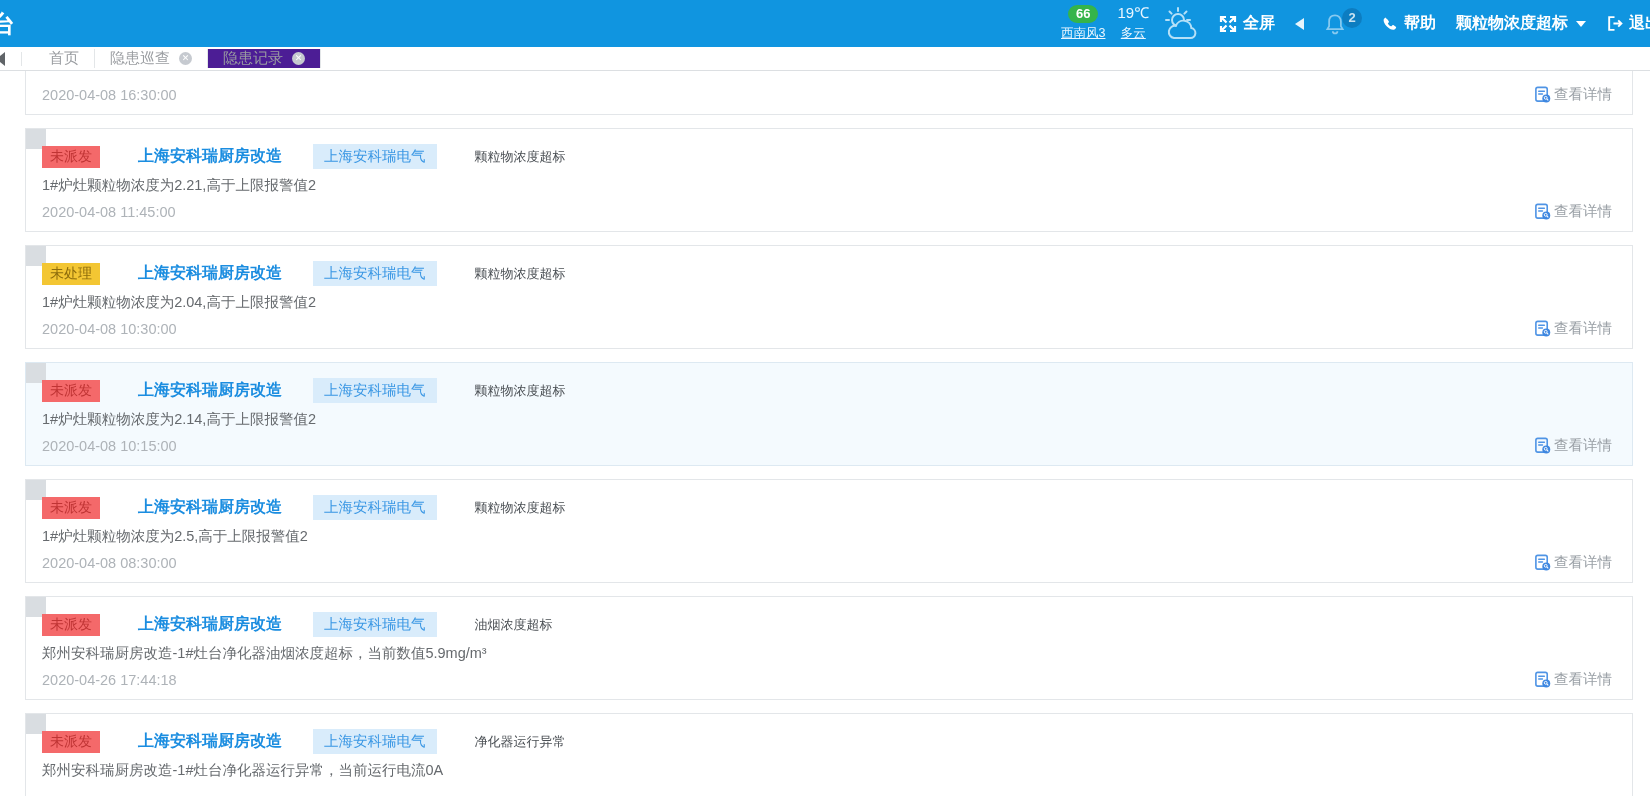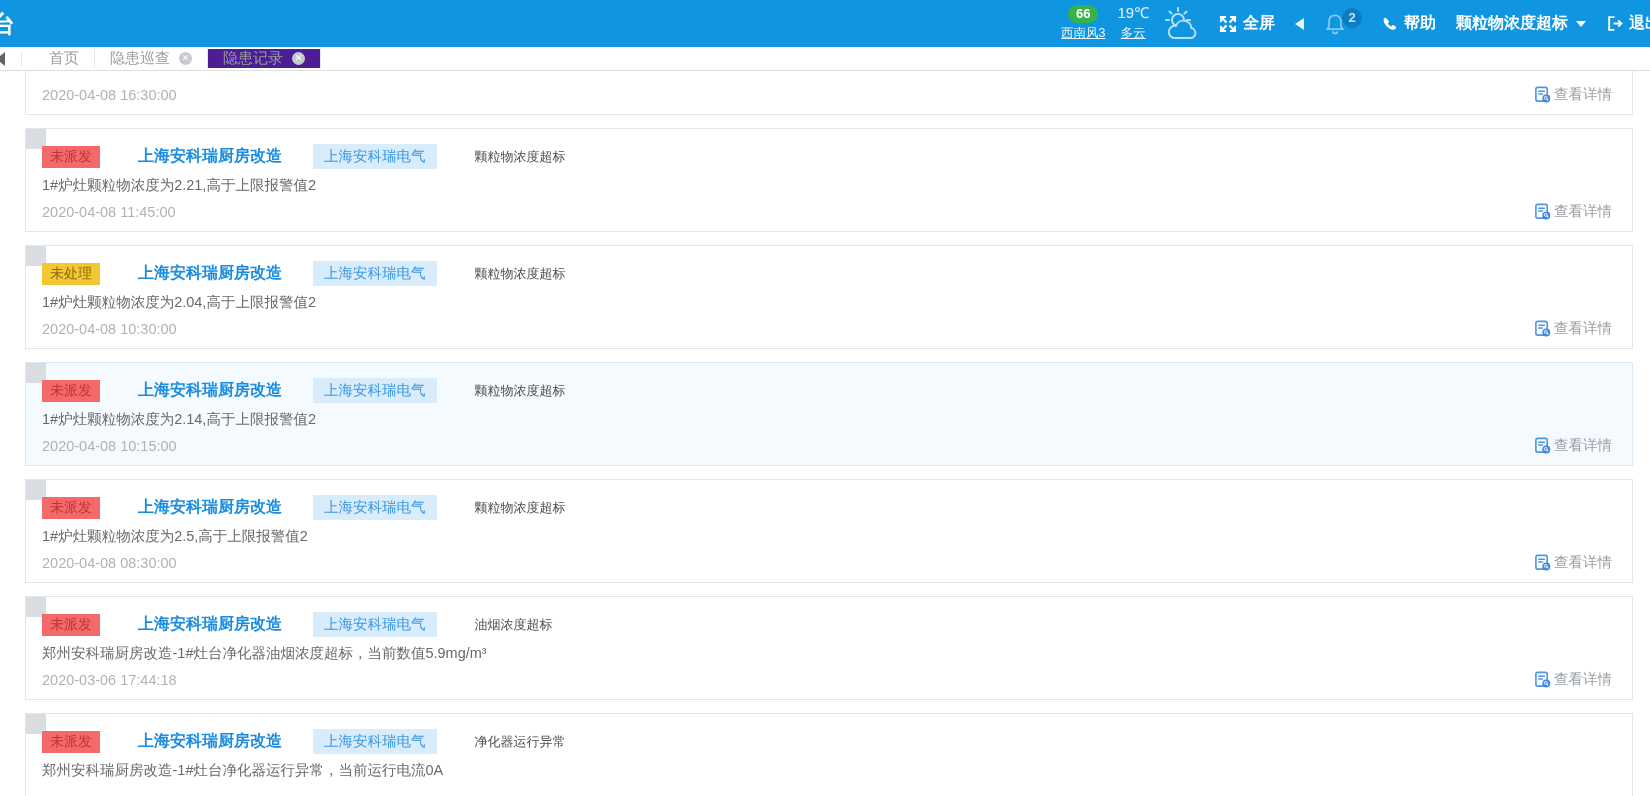--- a/index.html
+++ b/index.html
@@ -287,21 +287,21 @@
     <div class="card">
     <span class="corner"></span>
     <div class="row1">
       <span class="status red">未派发</span>
       <span class="site">上海安科瑞厨房改造</span>
       <span class="company">上海安科瑞电气</span>
       <span class="category">油烟浓度超标</span>
     </div>
     <div class="desc">郑州安科瑞厨房改造-1#灶台净化器油烟浓度超标，当前数值5.9mg/m³</div>
     <div class="timerow">
-      <span class="time">2020-03-06 17:44:18</span>
+      <span class="time">2020-04-26 17:44:18</span>
       <span class="details">
         <span class="icon">
           <svg width="17" height="17" viewBox="0 0 18 18" fill="none">
             <rect x="2" y="1.5" width="12" height="14.5" rx="2" stroke="#4f94e5" stroke-width="1.7"></rect>
             <path d="M5 5.5 h6 M5 8.5 h4" stroke="#4f94e5" stroke-width="1.5" stroke-linecap="round"></path>
             <circle cx="13" cy="13.2" r="4.2" fill="#3e87e0"></circle>
             <circle cx="12.4" cy="12.5" r="1.5" stroke="#fff" stroke-width="1"></circle>
             <path d="M13.6 13.7 l1.5 1.5" stroke="#fff" stroke-width="1.2"></path>
           </svg>
         </span>

